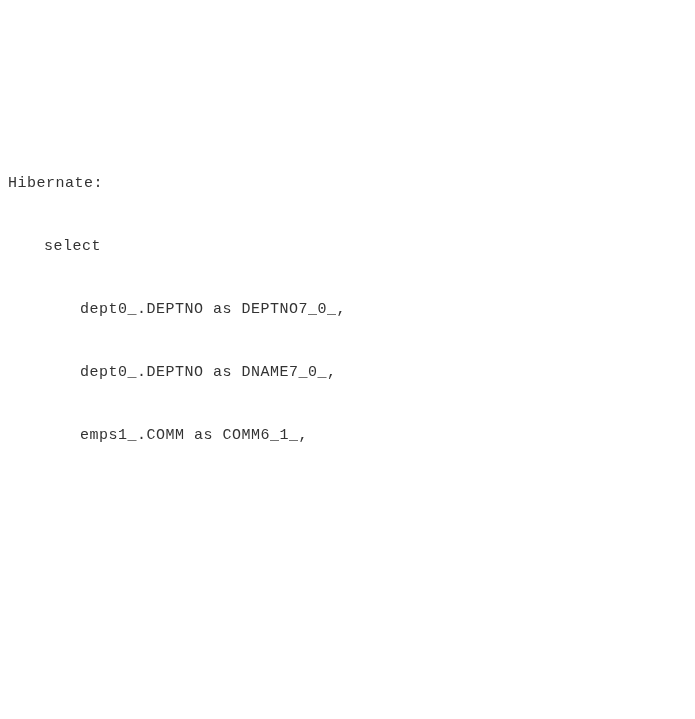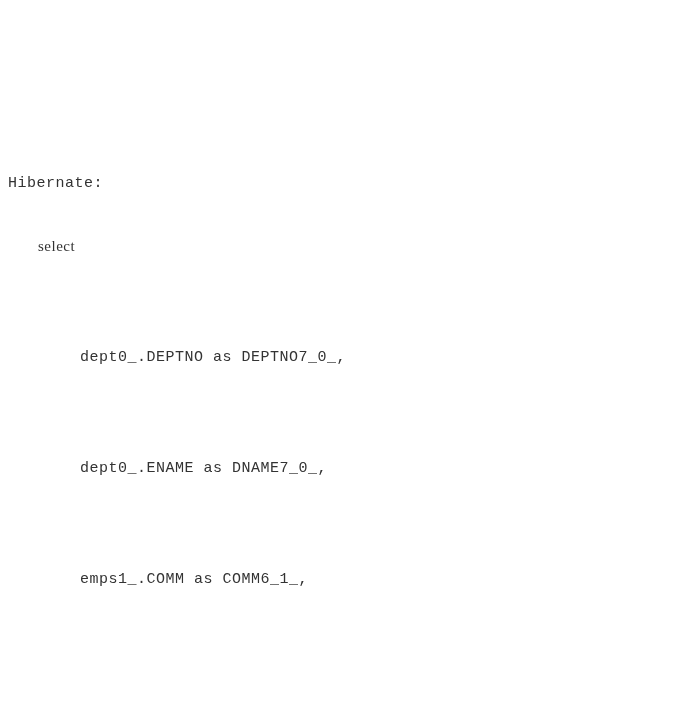--- a/index.html
+++ b/index.html
@@ -18,37 +18,35 @@
       white-space: pre;
     }
     .code-block {
       display: block;
     }
     .line {
       display: block;
     }
     .indent-1 {
       padding-left: 4ch;
-      font-family: Liberation Serif, serif;
     }
     .indent-2 {
       padding-left: 8ch;
-      margin-top: 48px;
     }
   </style>
 </head>
 <body>
 
 
 
 <div class="code-block">
 <span class="line">Hibernate:</span>
 <span class="line indent-1">select</span>
 <span class="line indent-2">dept0_.DEPTNO as DEPTNO7_0_,</span>
-<span class="line indent-2">dept0_.ENAME as DNAME7_0_,</span>
+<span class="line indent-2">dept0_.DEPTNO as DNAME7_0_,</span>
 <span class="line indent-2">emps1_.COMM as COMM6_1_,</span>
 
 
 
 
 
 
 
 
 

